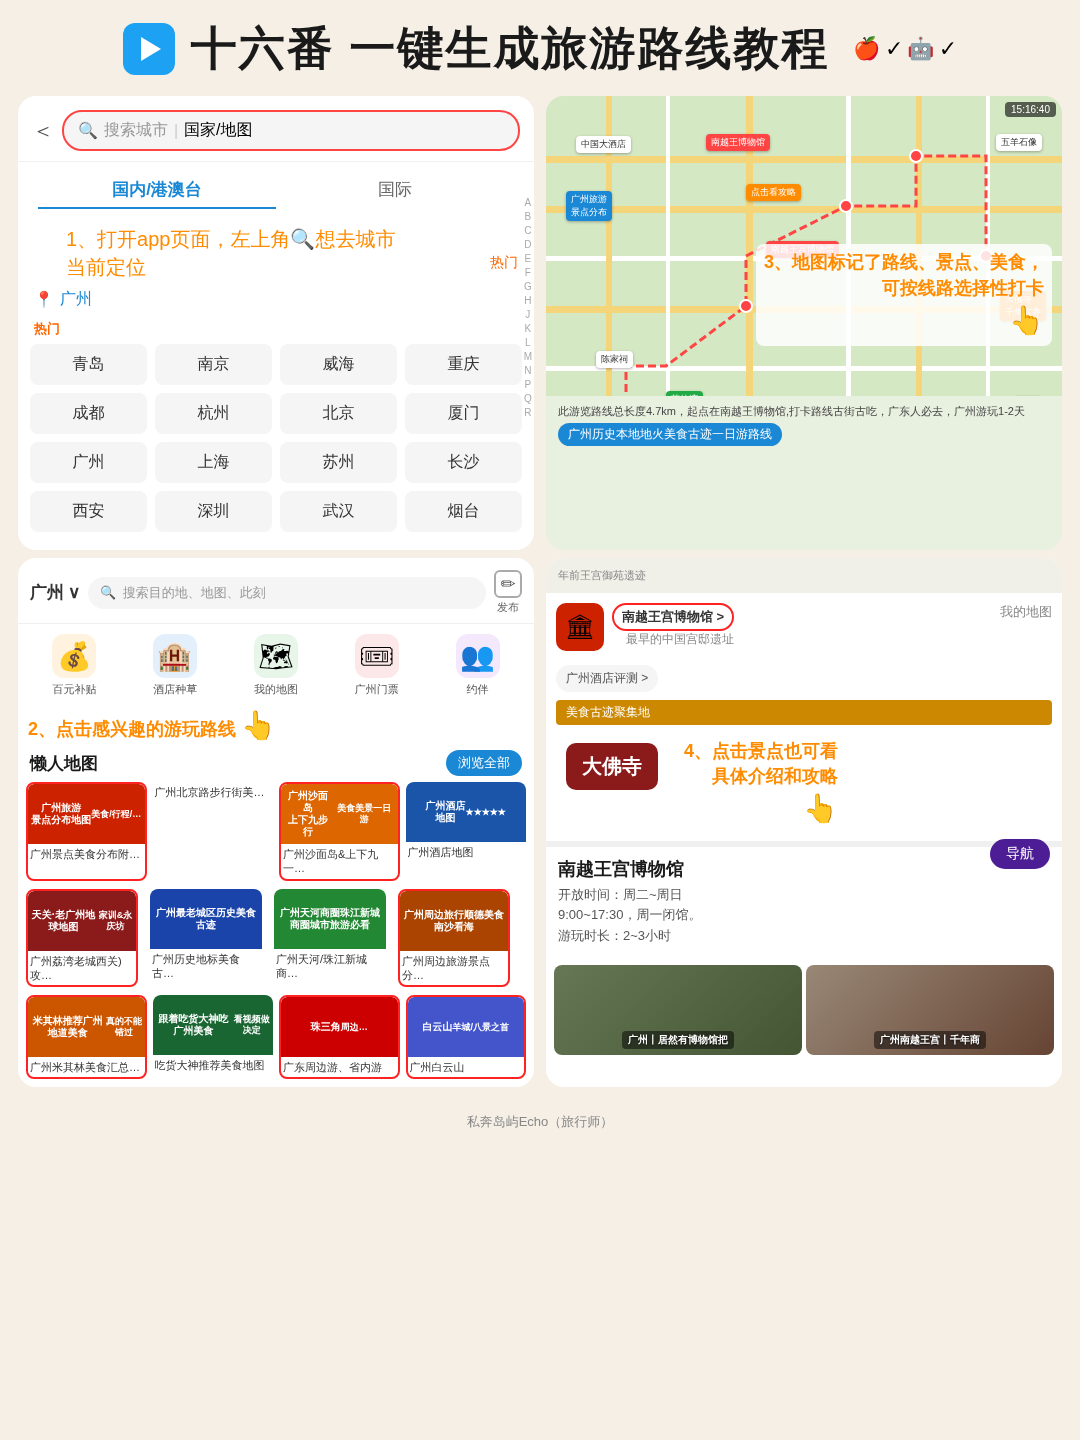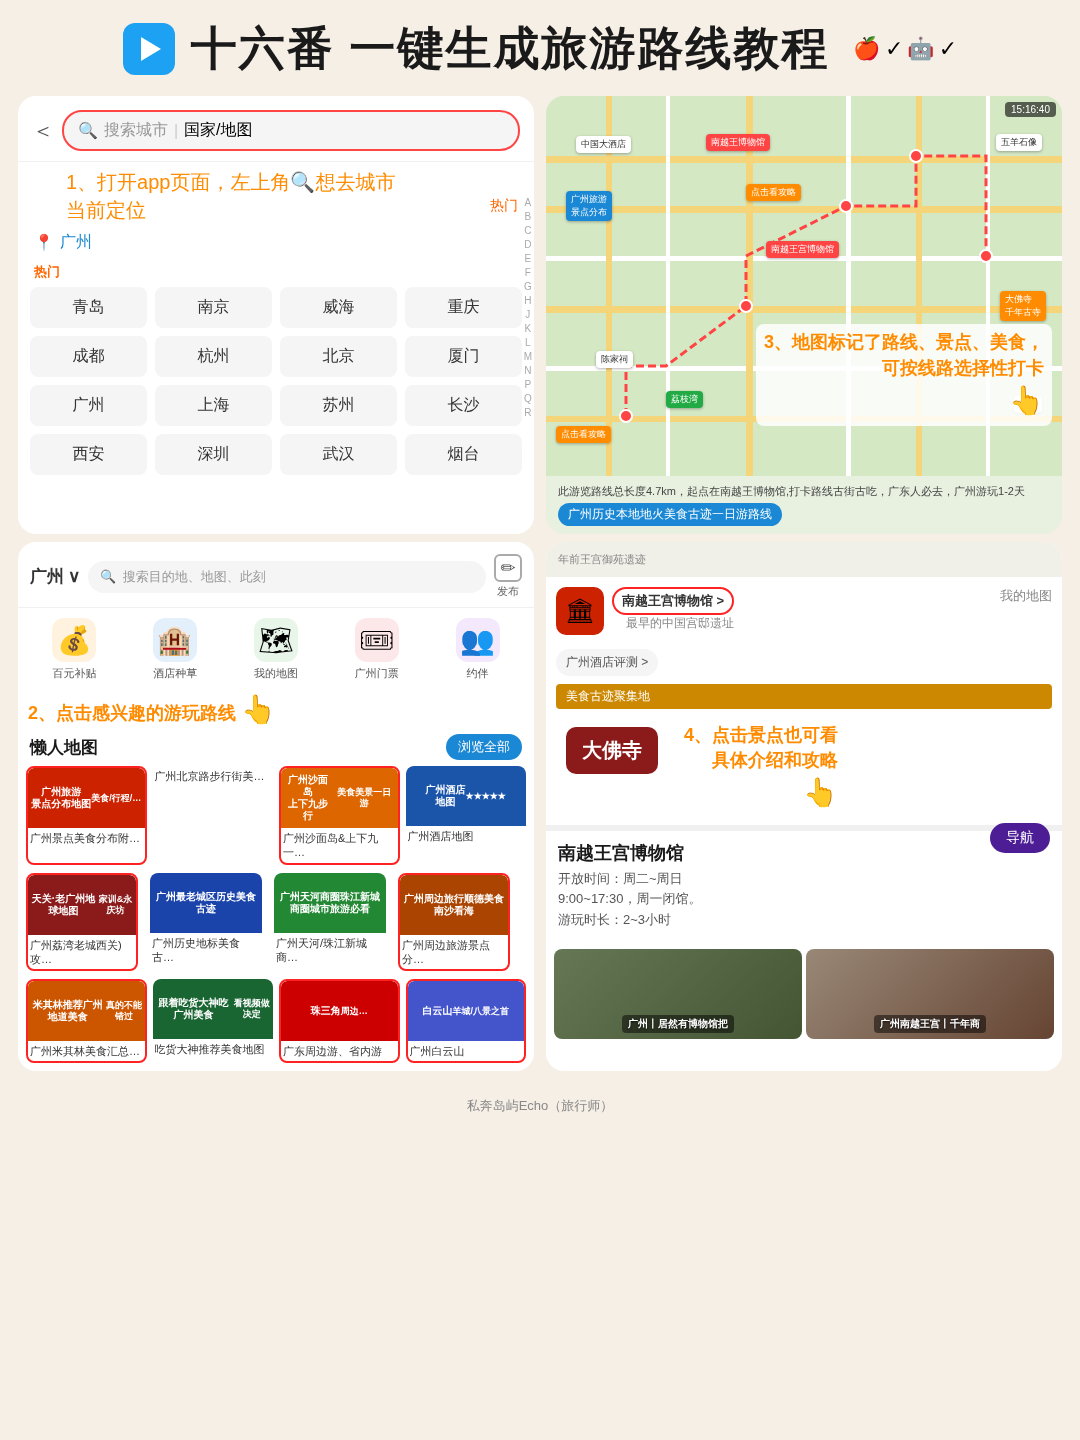--- a/index.html
+++ b/index.html
@@ -433,21 +433,21 @@
       text-align: center;
       font-size: 13px;
       color: #888;
       padding: 8px 0 12px 0;
       background: #f5efe6;
     }
 
     
     .map-container {
       width: 100%;
-      height: 380px;
+      height: 300px;
       background: #d4e8c4;
       position: relative;
       overflow: hidden;
     }
 
     
     .road-h {
       position: absolute;
       background: #f5d57a;
       height: 8px;
@@ -556,20 +556,24 @@
     <div class="search-bar">
       <span class="back-btn">＜</span>
       <div class="search-input-area">
         <span class="search-icon">🔍</span>
         <span class="search-placeholder">搜索城市</span>
         <span class="search-divider">|</span>
         <span class="search-placeholder2">国家/地图</span>
       </div>
     </div>
 
+    <div class="tabs-row">
+      <div class="tab-item active">国内/港澳台</div>
+      <div class="tab-item inactive">国际</div>
+    </div>
 
     <div class="step-annotation">
       <span>1、打开app页面，左上角🔍想去城市</span><br>
       <span>当前定位</span>
       <span style="color:#ff6600;float:right;font-size:14px;">热门</span>
     </div>
 
     <div class="current-location">
       <span class="location-pin">📍</span>
       <span class="location-value">广州</span>

